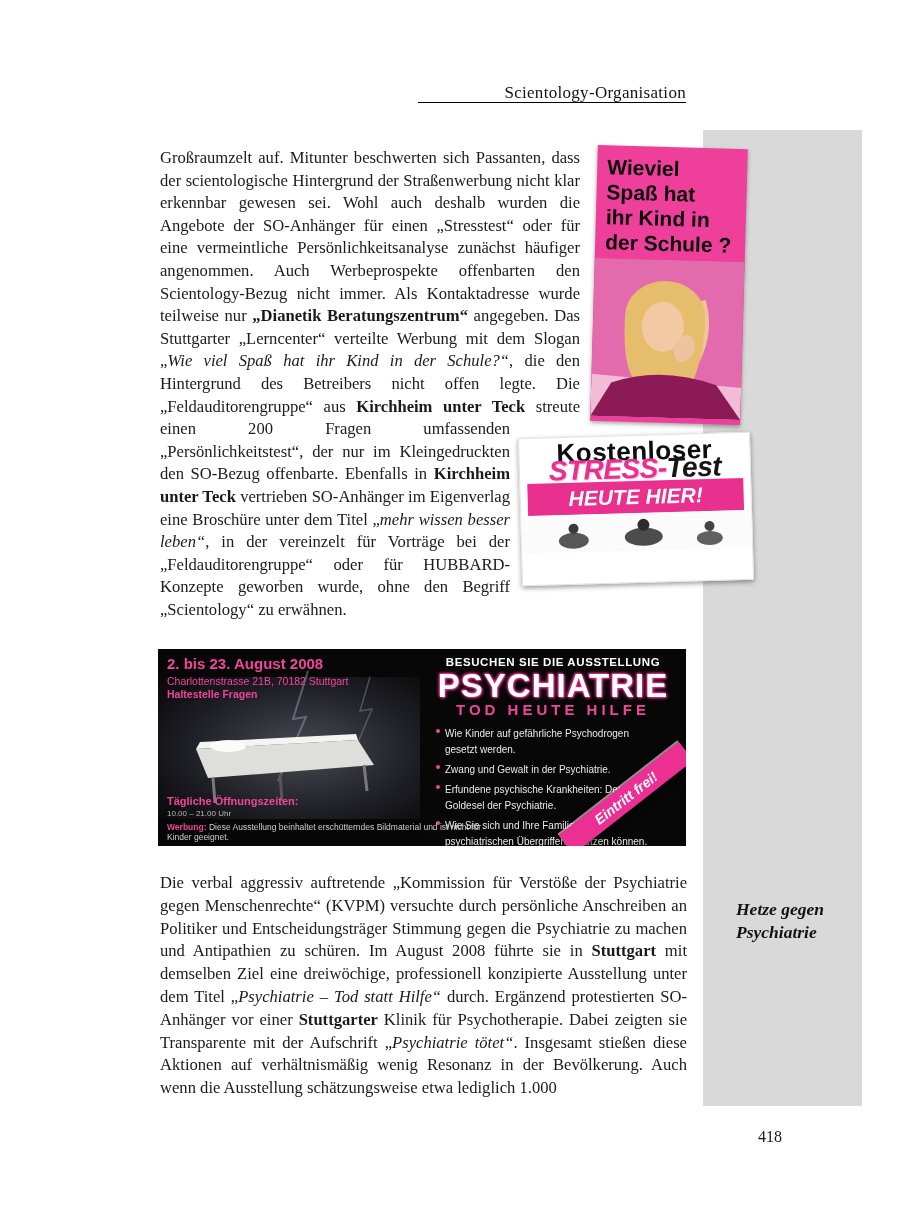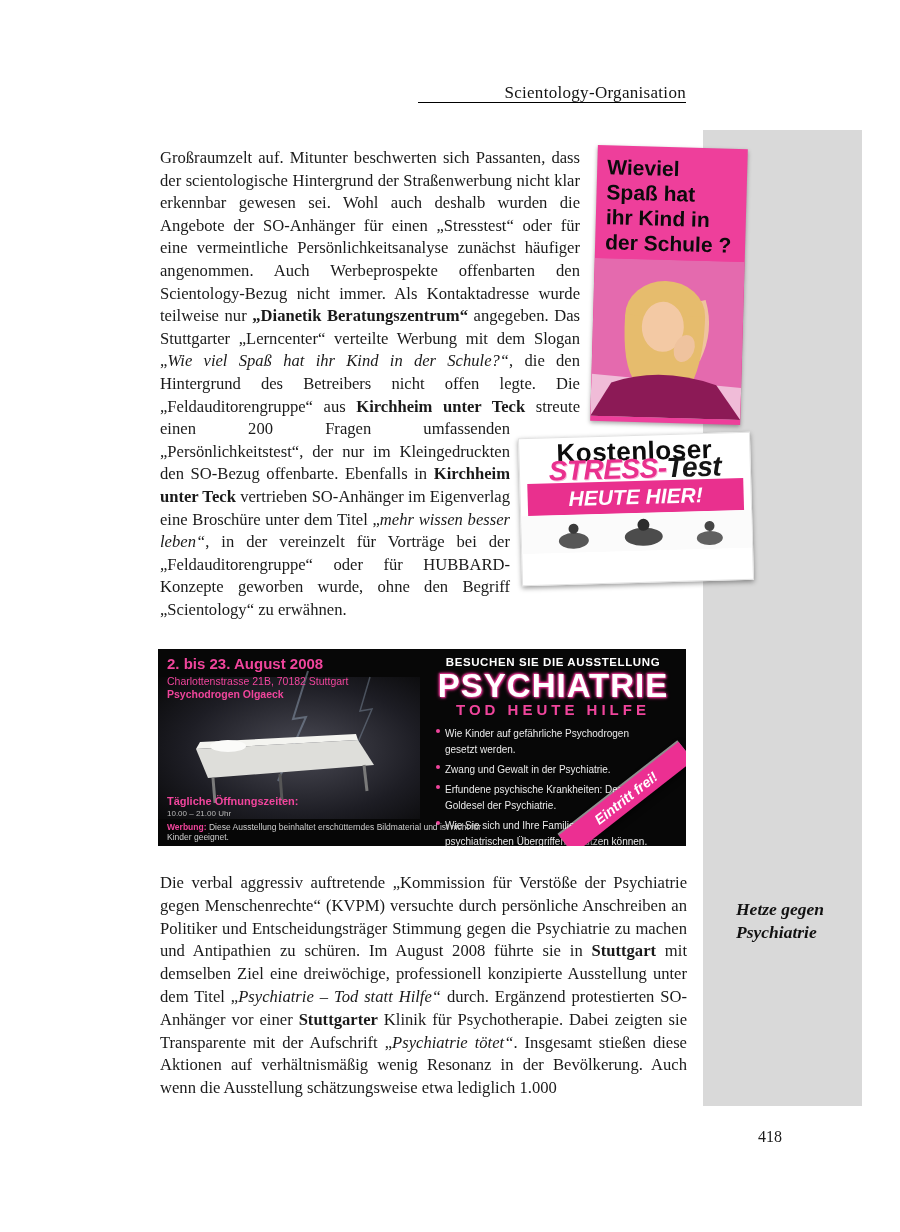--- a/index.html
+++ b/index.html
@@ -144,21 +144,21 @@
         <polygon points="38,100 200,91 216,116 50,129" fill="#dededa"></polygon>
         <polygon points="38,100 200,91 198,85 42,93" fill="#f4f4f0"></polygon>
         <ellipse cx="70" cy="97" rx="18" ry="6" fill="#fbfbf9"></ellipse>
         <line x1="55" y1="129" x2="57" y2="154" stroke="#7a7a7a" stroke-width="3"></line>
         <line x1="206" y1="116" x2="209" y2="142" stroke="#7a7a7a" stroke-width="3"></line>
         <line x1="122" y1="125" x2="124" y2="152" stroke="#565656" stroke-width="3"></line>
         <rect x="0" y="170" width="262" height="27" fill="#060606"></rect>
       </svg>
       <div class="bn-date">2. bis 23. August 2008</div>
       <div class="bn-addr">Charlottenstrasse 21B, 70182 Stuttgart</div>
-      <div class="bn-stop">Psychodrogen Olgaeck</div>
+      <div class="bn-stop">Haltestelle Fragen</div>
       <div class="bn-hours-label">Tägliche Öffnungszeiten:</div>
       <div class="bn-hours">10.00 – 21.00 Uhr</div>
     </div>
 
     <div class="bn-right">
       <div class="bn-visit">BESUCHEN SIE DIE AUSSTELLUNG</div>
       <div class="bn-title">PSYCHIATRIE</div>
       <div class="bn-sub">TOD HEUTE HILFE</div>
       <ul class="bn-bullets">
           <li>Wie Kinder auf gefährliche Psychodrogen gesetzt werden.</li>

